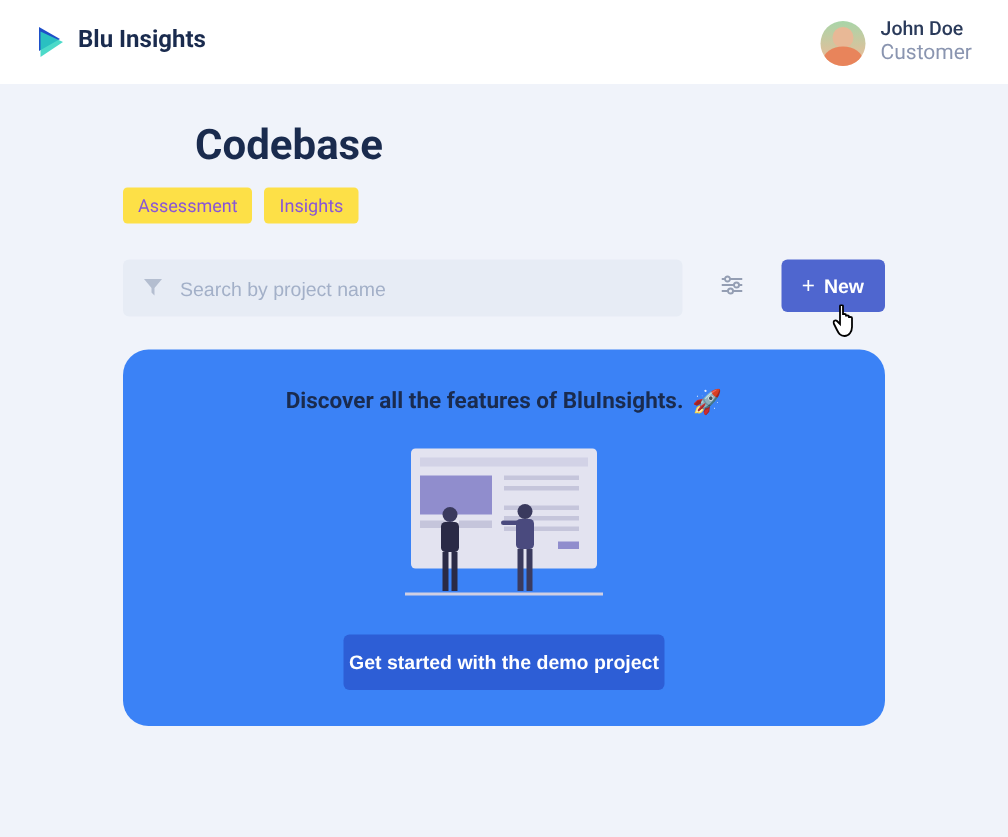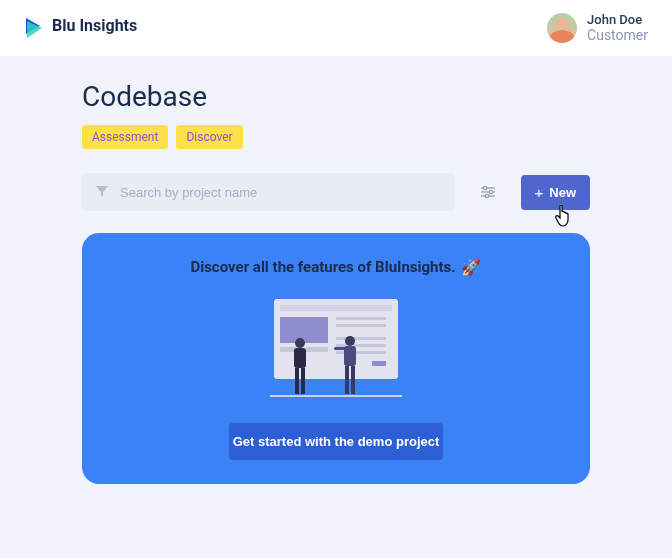--- a/index.html
+++ b/index.html
@@ -26,21 +26,21 @@
       width: 20px;
       height: 24px;
     }
     .brand-name {
       font-weight: 700;
       font-size: 16px;
       color: #1a2b4e;
     }
     .user {
       display: flex;
-      align-items: center;
+      align-items: flex-end;
       gap: 10px;
     }
     .avatar {
       width: 30px;
       height: 30px;
       border-radius: 50%;
       background: linear-gradient(180deg, #a8d5a8 0%, #f4b896 100%);
       position: relative;
       overflow: hidden;
     }
@@ -76,40 +76,41 @@
     }
     .user-role {
       font-size: 14px;
       color: #8a95b0;
     }
     .main {
       padding: 24px 82px;
     }
     .page-title {
       font-size: 28px;
-      font-weight: 400;
+      font-weight: 700;
       color: #1a2b4e;
       margin-bottom: 12px;
+      margin-left: 48px;
     }
     .tags {
       display: flex;
       gap: 8px;
       margin-bottom: 24px;
     }
     .tag {
       background: #fde047;
       color: #8955d6;
       font-size: 12px;
       padding: 5px 10px;
       border-radius: 3px;
     }
     .toolbar {
       display: flex;
       gap: 16px;
-      align-items: center;
+      align-items: flex-start;
       margin-bottom: 22px;
     }
     .search {
       flex: 1;
       background: #e7ecf5;
       border-radius: 4px;
       height: 38px;
       display: flex;
       align-items: center;
       padding: 0 14px;
@@ -239,21 +240,21 @@
       <span class="user-role">Customer</span>
     </div>
   </div>
 </div>
 
 <div class="main">
   <h1 class="page-title">Codebase</h1>
 
   <div class="tags">
     <span class="tag">Assessment</span>
-    <span class="tag">Discover</span>
+    <span class="tag">Insights</span>
   </div>
 
   <div class="toolbar">
     <div class="search">
       <svg class="search-icon" viewBox="0 0 12 12">
         <path d="M0 0 L12 0 L7 6 L7 11 L5 9 L5 6 Z" fill="#6a7a9a"></path>
       </svg>
       <input type="text" placeholder="Search by project name" style="">
     </div>
     <button class="filter-btn">

